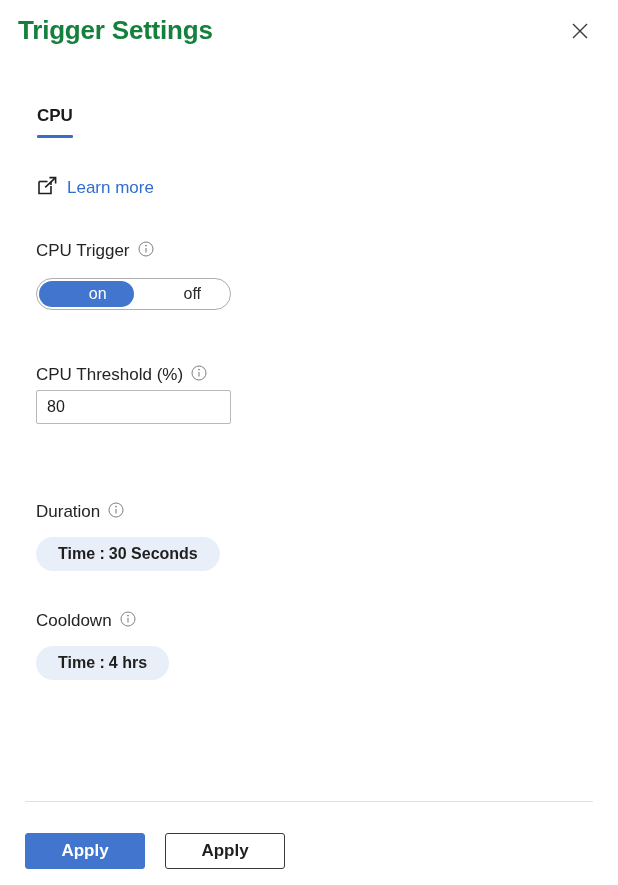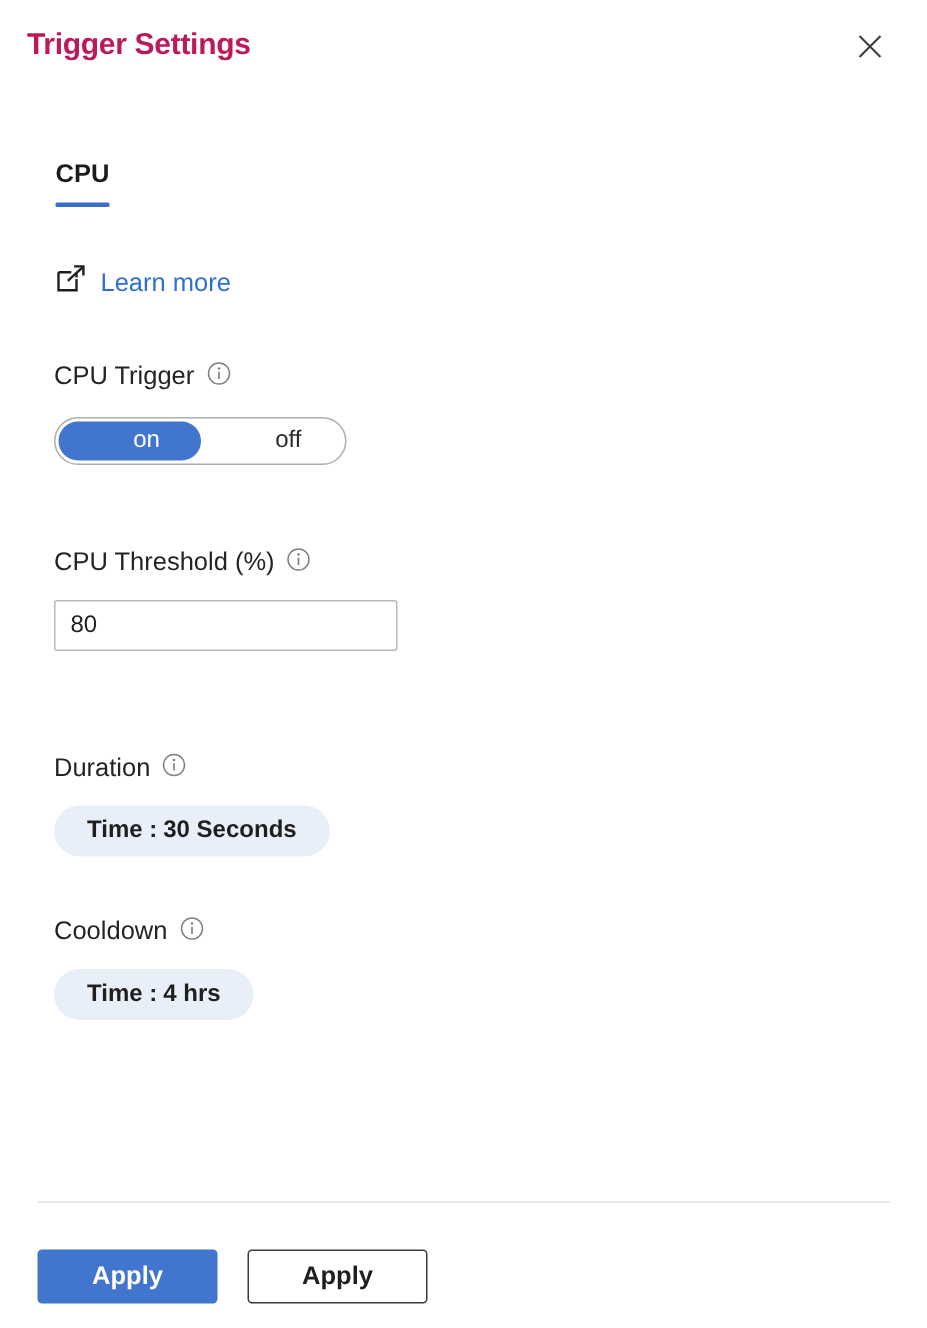--- a/index.html
+++ b/index.html
@@ -26,24 +26,24 @@
   
   .header {
     position: absolute;
     left: 0; top: 0; right: 0;
     height: 70px;
   }
   .title {
     position: absolute;
     left: 18px;
     top: 11px;
-    font-size: 20px;
+    font-size: 26px;
     font-weight: bold;
     letter-spacing: -0.2px;
-    color: #be185d;
+    color: #15803d;
     line-height: 38px;
     white-space: nowrap;
   }
   .close-btn {
     position: absolute;
     right: 22px;
     top: 15px;
     width: 32px;
     height: 32px;
     display: flex;
@@ -159,22 +159,22 @@
     box-sizing: border-box;
     padding-left: 23px;
   }
   .toggle-opt.selected {
     background: #4276ce;
     color: #ffffff;
   }
 
   
   .text-input {
-    margin-top: 14px;
-    width: 229px;
+    margin-top: 4px;
+    width: 195px;
     height: 34px;
     border: 1px solid #b9b9b9;
     border-radius: 2px;
     background: #ffffff;
     font-family: "Liberation Sans", "DejaVu Sans", sans-serif;
     font-size: 16px;
     color: #1f1f1f;
     padding: 0 10px;
     box-sizing: border-box;
     outline: none;

